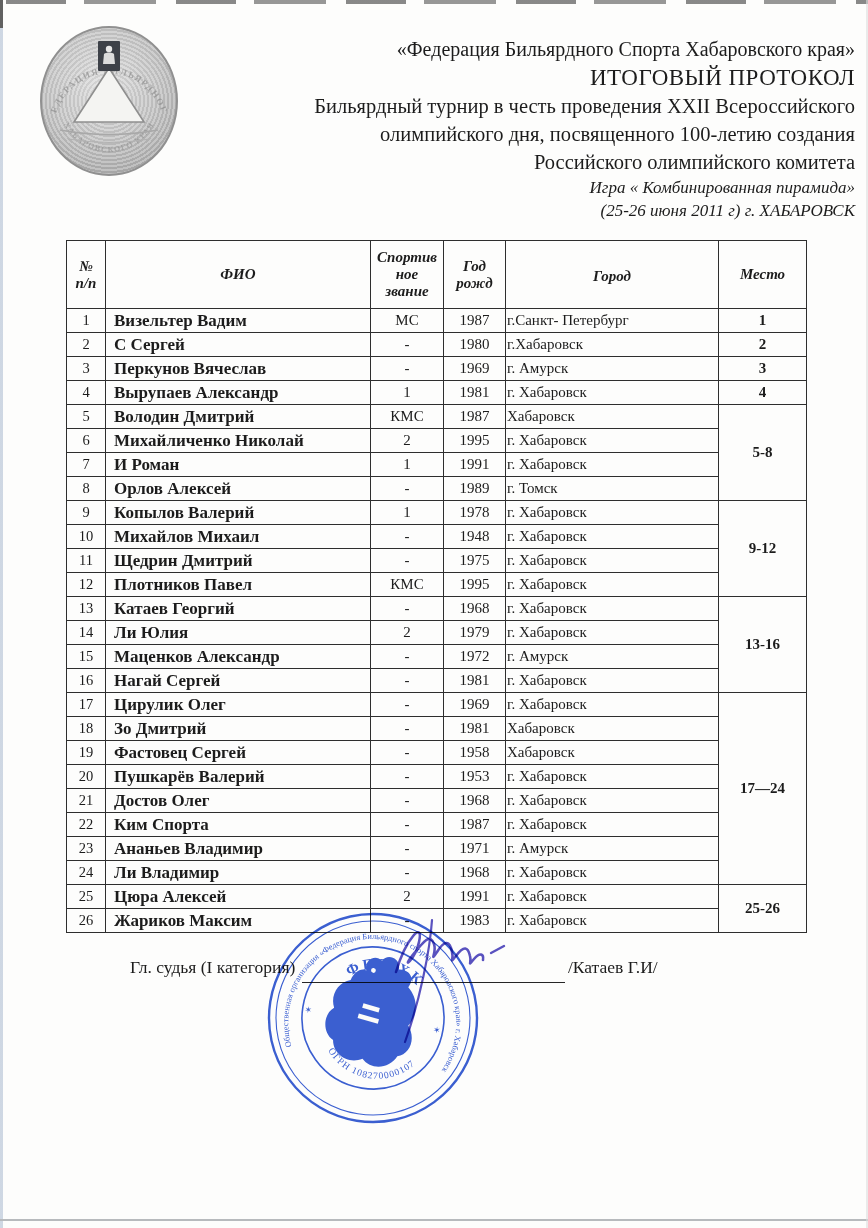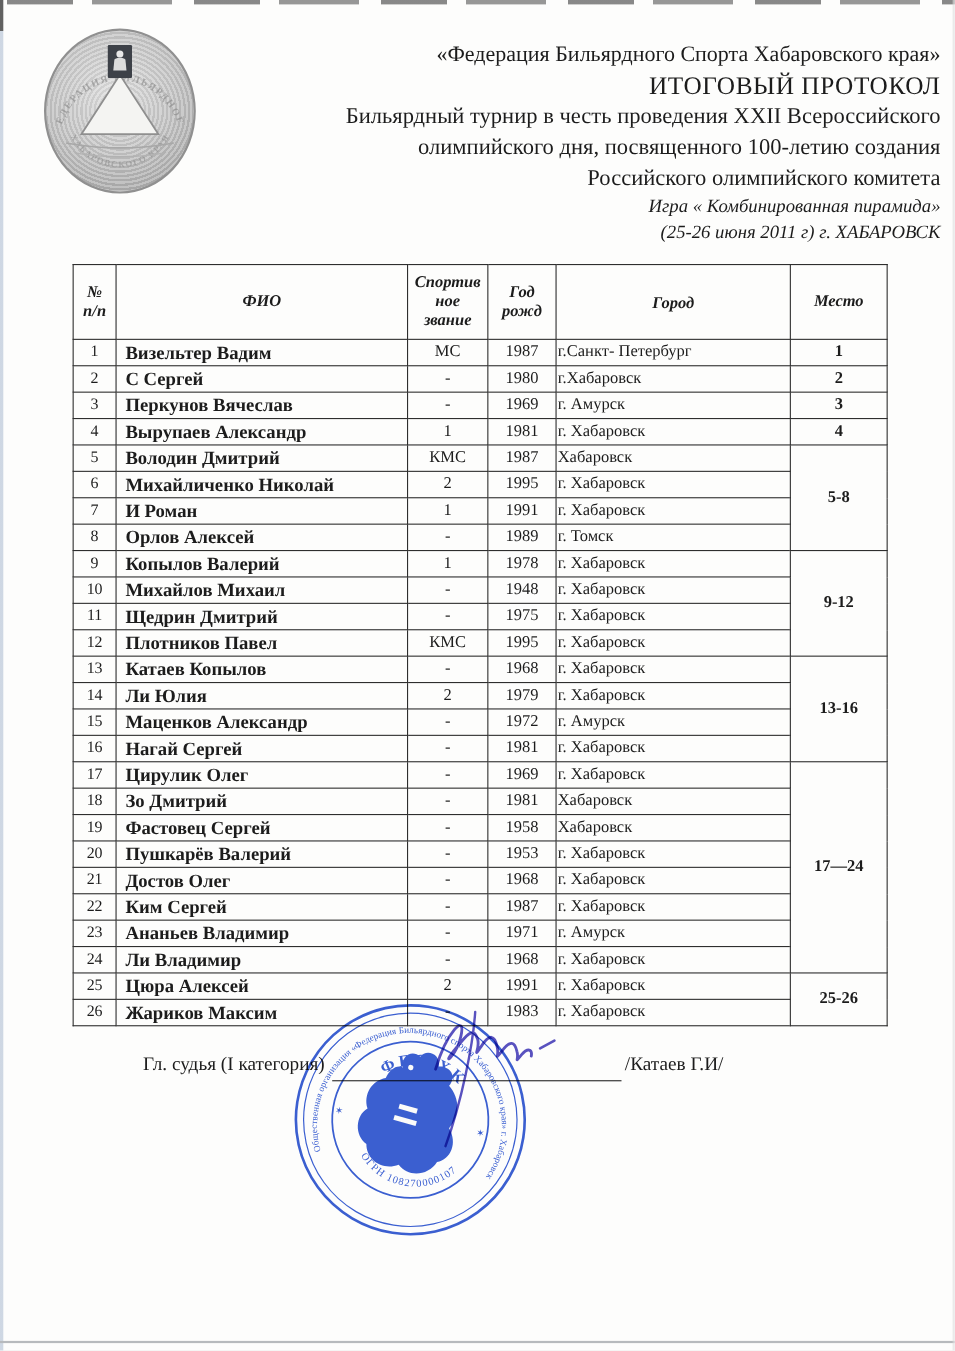--- a/index.html
+++ b/index.html
@@ -210,21 +210,21 @@
         </tr>
         <tr>
           <td class="c-num">12</td>
           <td class="c-name">Плотников Павел</td>
           <td class="c-rank">КМС</td>
           <td class="c-year">1995</td>
           <td class="c-city">г. Хабаровск</td>
         </tr>
         <tr>
           <td class="c-num">13</td>
-          <td class="c-name">Катаев Копылов</td>
+          <td class="c-name">Катаев Георгий</td>
           <td class="c-rank">-</td>
           <td class="c-year">1968</td>
           <td class="c-city">г. Хабаровск</td>
           <td class="c-place" rowspan="4">13-16</td>
         </tr>
         <tr>
           <td class="c-num">14</td>
           <td class="c-name">Ли Юлия</td>
           <td class="c-rank">2</td>
           <td class="c-year">1979</td>
@@ -275,21 +275,21 @@
         </tr>
         <tr>
           <td class="c-num">21</td>
           <td class="c-name">Достов Олег</td>
           <td class="c-rank">-</td>
           <td class="c-year">1968</td>
           <td class="c-city">г. Хабаровск</td>
         </tr>
         <tr>
           <td class="c-num">22</td>
-          <td class="c-name">Ким Сергей</td>
+          <td class="c-name">Ким Спорта</td>
           <td class="c-rank">-</td>
           <td class="c-year">1987</td>
           <td class="c-city">г. Хабаровск</td>
         </tr>
         <tr>
           <td class="c-num">23</td>
           <td class="c-name">Ананьев Владимир</td>
           <td class="c-rank">-</td>
           <td class="c-year">1971</td>
           <td class="c-city">г. Амурск</td>

